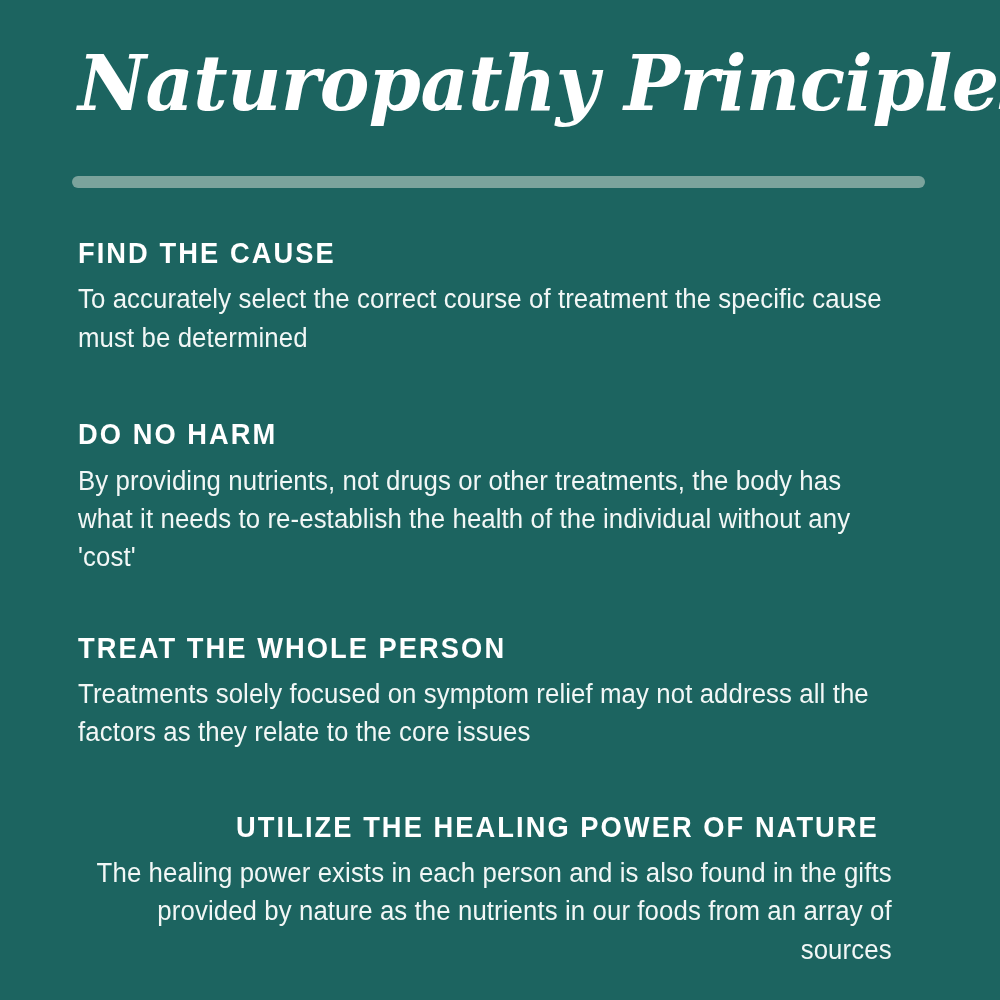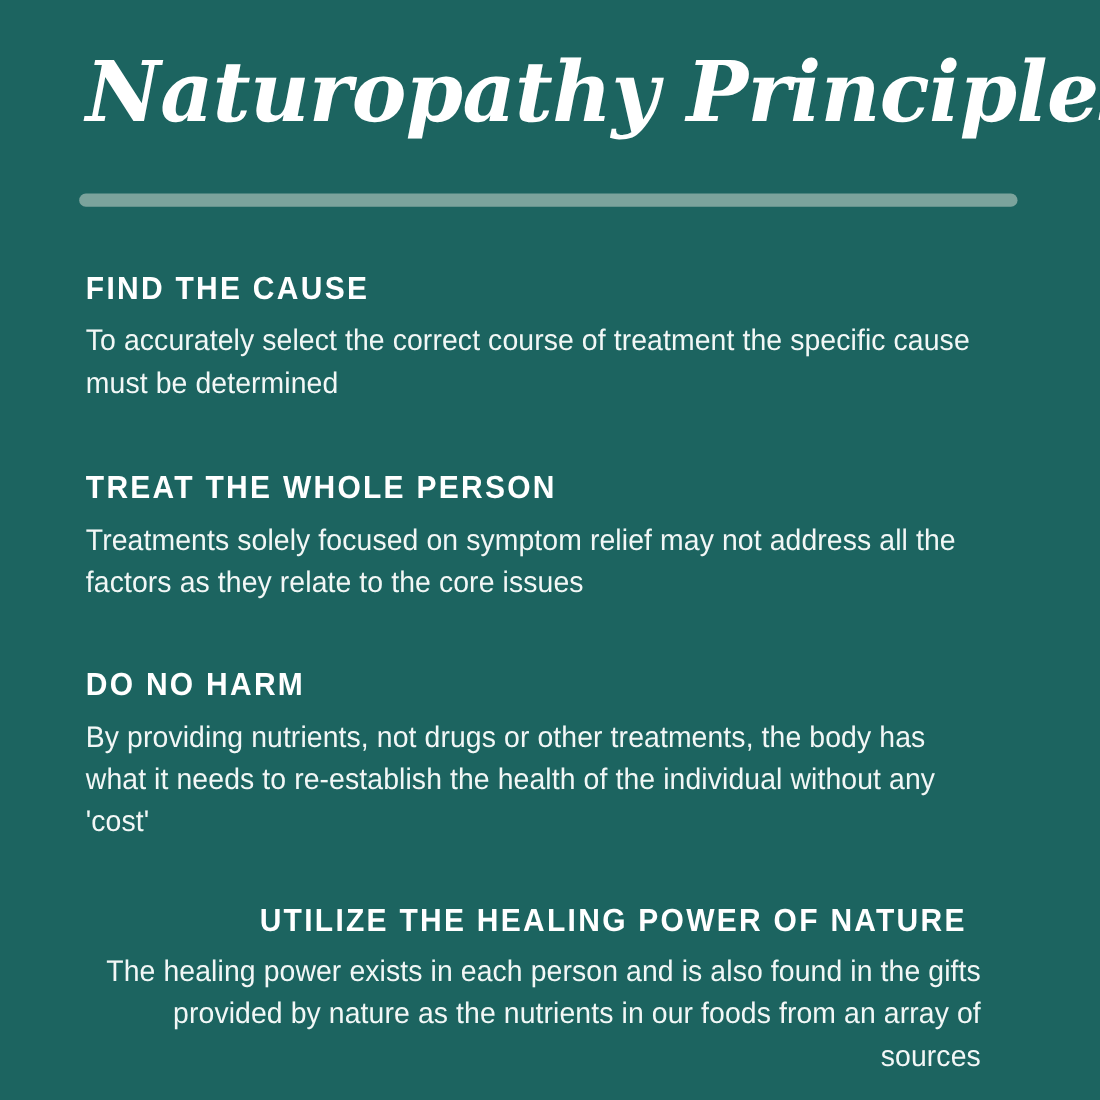--- a/index.html
+++ b/index.html
@@ -53,21 +53,21 @@
     width: 853px;
     height: 12px;
     background: #7ba39c;
     border-radius: 6px;
   }
 
   
   .principles {
     position: absolute;
     left: 78px;
-    top: 248px;
+    top: 238px;
     width: 852px;
   }
 
   .principle {
     margin-bottom: 58px;
   }
   .principle:last-child {
     margin-bottom: 0;
     text-align: right;
   }
@@ -115,28 +115,28 @@
 
   <div class="divider"></div>
 
   <div class="principles">
 
     <div class="principle p1">
       <h2 class="principle-heading">FIND THE CAUSE</h2>
       <p class="principle-body">To accurately select the correct course of treatment the specific cause must be determined</p>
     </div>
 
+    <div class="principle p3">
+      <h2 class="principle-heading">DO NO HARM</h2>
+      <p class="principle-body">By providing nutrients, not drugs or other treatments, the body has what it needs to re-establish the health of the individual without any 'cost'</p>
+    </div>
+
     <div class="principle p2">
       <h2 class="principle-heading">TREAT THE WHOLE PERSON</h2>
       <p class="principle-body">Treatments solely focused on symptom relief may not address all the factors as they relate to the core issues</p>
-    </div>
-
-    <div class="principle p3">
-      <h2 class="principle-heading">DO NO HARM</h2>
-      <p class="principle-body">By providing nutrients, not drugs or other treatments, the body has what it needs to re-establish the health of the individual without any 'cost'</p>
     </div>
 
     <div class="principle p4">
       <h2 class="principle-heading">UTILIZE THE HEALING POWER OF NATURE</h2>
       <p class="principle-body">The healing power exists in each person and is also found in the gifts provided by nature as the nutrients in our foods from an array of sources</p>
     </div>
 
   </div>
 </div>
 

